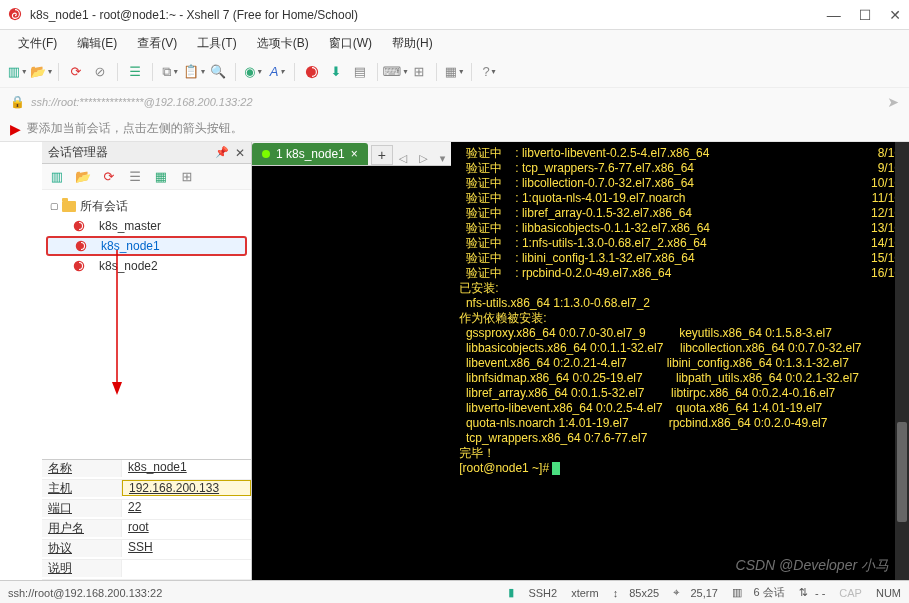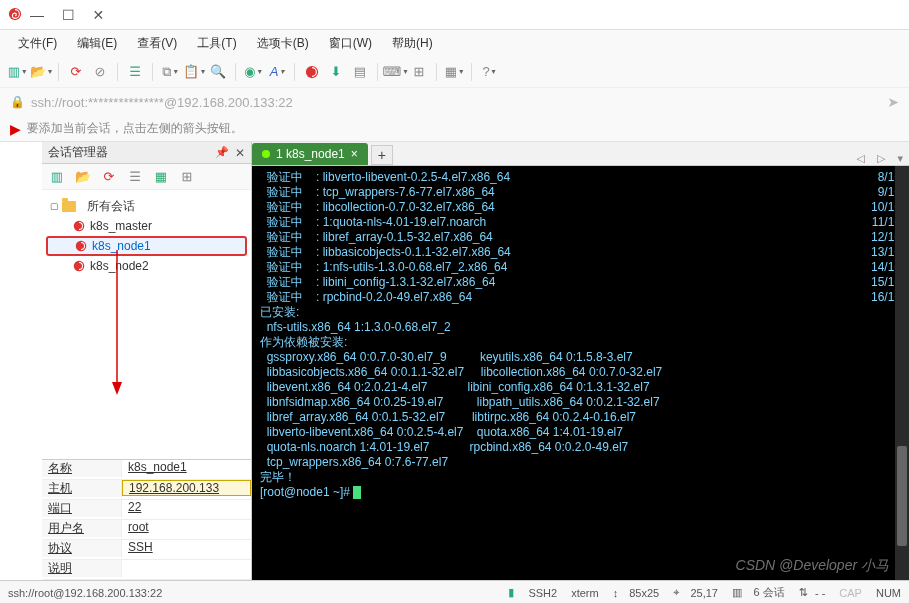--- a/index.html
+++ b/index.html
@@ -10,51 +10,51 @@
 .winbtns { display: flex; gap: 18px; color: #555; font-size: 14px; }
 .winbtns span { cursor: pointer; }
 .menubar { height: 26px; display: flex; align-items: center; padding: 0 10px; gap: 4px; background: #f9f9f9; }
 .menubar .mi { padding: 2px 8px; cursor: pointer; font-size: 12px; }
 .toolbar { height: 32px; display: flex; align-items: center; padding: 0 8px; gap: 6px; background: #f9f9f9; border-bottom: 1px solid #eee; }
 .tbtn { width: 18px; height: 18px; display: flex; align-items: center; justify-content: center; cursor: pointer; color: #555; font-size: 13px; }
 .tbtn.dd::after { content: "▾"; font-size: 8px; margin-left: 2px; color: #666; }
 .tsep { width: 1px; height: 18px; background: #ddd; margin: 0 2px; }
 .addrbar { height: 28px; display: flex; align-items: center; padding: 0 10px; gap: 6px; background: #f9f9f9; color: #aaa; }
 .addrbar .lock { color: #bbb; }
-.addrbar .url { flex: 1; font-size: 13px; }
+.addrbar .url { flex: 1; font-size: 11px; font-style: italic; }
 .addrbar .go { color: #bbb; font-size: 14px; }
 .hint { height: 26px; display: flex; align-items: center; padding: 0 10px; gap: 6px; background: #f9f9f9; color: #888; border-bottom: 1px solid #e2e2e2; }
 .hint .flag { color: #d00; font-size: 14px; }
 .main { display: flex; height: 438px; padding-left: 42px; }
 .sidebar { width: 210px; border-right: 1px solid #ccc; display: flex; flex-direction: column; background: #fff; }
 .sidehdr { height: 22px; display: flex; align-items: center; padding: 0 6px; background: #eee; font-size: 12px; border-bottom: 1px solid #ccc; }
 .sidehdr .t { flex: 1; }
 .sidehdr .pin { font-size: 11px; color: #555; margin-right: 6px; }
 .sidehdr .x { font-size: 12px; color: #555; cursor: pointer; }
 .sidetb { height: 26px; display: flex; align-items: center; padding: 0 6px; gap: 8px; background: #f9f9f9; border-bottom: 1px solid #eee; }
 .tree { flex: 1; padding: 6px 4px; overflow: auto; position: relative; }
 .trow { display: flex; align-items: center; height: 20px; padding-left: 4px; cursor: pointer; }
-.trow.ind1 { padding-left: 26px; }
+.trow.ind1 { padding-left: 26px; gap: 9px; }
 .trow.sel { border: 2px solid #d33; border-radius: 3px; color: #0066cc; background: #eaf3ff; }
 .trow .tw { width: 12px; font-size: 9px; color: #555; }
 .arrow-svg { position: absolute; left: 60px; top: 60px; pointer-events: none; }
 .props { border-top: 1px solid #ccc; }
 .prow { display: flex; border-bottom: 1px solid #eee; height: 20px; align-items: flex-start; text-decoration: underline; }
 .prow .pl { width: 80px; padding-left: 6px; background: #f7f7f7; border-right: 1px solid #eee; }
 .prow .pv { flex: 1; padding-left: 6px; }
 .prow.hl .pv { background: #fff8d8; border: 1px solid #c8a800; }
-.content { flex: 1; display: flex; flex-direction: column; background: #000; }
+.content { flex: 1; display: flex; flex-direction: row; background: #000; }
 .tabs { height: 24px; display: flex; align-items: flex-end; background: #f2f2f2; border-bottom: 1px solid #ccc; }
 .tab { height: 22px; display: flex; align-items: center; padding: 0 10px; background: #3d8b3d; color: #fff; font-size: 12px; gap: 6px; cursor: pointer; border-top-left-radius: 3px; border-top-right-radius: 3px; }
 .tab .dot { width: 8px; height: 8px; background: #7cfc00; border-radius: 50%; }
 .tab .tx { color: #fff; cursor: pointer; font-size: 12px; }
 .tab-add { width: 22px; height: 20px; display: flex; align-items: center; justify-content: center; margin-left: 3px; cursor: pointer; color: #444; font-size: 14px; background: #eee; border: 1px solid #ccc; }
 .tabs .spacer { flex: 1; }
 .tabs .nav { color: #888; font-size: 11px; padding: 0 6px; }
-.term { flex: 1; padding: 4px 8px; font-family: "Consolas","Courier New",monospace; font-size: 12px; line-height: 15px; color: #7dd3fc; background: #000; white-space: pre; overflow: hidden; position: relative; }
+.term { flex: 1; padding: 4px 8px; font-family: "Consolas","Courier New",monospace; font-size: 12px; line-height: 15px; color: #fde047; background: #000; white-space: pre; overflow: hidden; position: relative; }
 .term-line { display: flex; }
 .term-line .left { flex: 0 0 auto; }
 .term-line .right { margin-left: auto; }
 .cursor { display: inline-block; width: 8px; height: 13px; background: #4ade80; vertical-align: middle; }
 .scrollbar-v { position: absolute; right: 0; top: 0; bottom: 0; width: 14px; background: #2a2a2a; }
 .scrollbar-v .thumb { position: absolute; left: 2px; right: 2px; top: 280px; height: 100px; background: #666; border-radius: 2px; }
 .statusbar { height: 24px; display: flex; align-items: center; padding: 0 8px; gap: 14px; border-top: 1px solid #ccc; background: #f7f7f7; font-size: 11px; color: #555; }
 .statusbar .seg { display: flex; align-items: center; gap: 4px; }
 .statusbar .spacer { flex: 1; }
 .watermark { position: absolute; right: 20px; bottom: 28px; color: rgba(160,160,160,0.7); font-size: 14px; font-style: italic; pointer-events: none; }
@@ -66,20 +66,21 @@
 </head>
 <body>
 
 <div class="titlebar">
   <span class="icon swirl">
     <svg viewBox="0 0 16 16">
         <circle cx="8" cy="8" r="7" fill="#d33"></circle>
         <path d="M8 3a5 5 0 0 1 0 10 3 3 0 0 1 0-6 1.5 1.5 0 0 1 0 3" fill="none" stroke="#fff" stroke-width="1.2"></path>
       </svg>
   </span>
+  <span class="title">k8s_node1 - root@node1:~ - Xshell 7 (Free for Home/School)</span>
   <div class="winbtns">
     <span>—</span>
     <span>☐</span>
     <span>✕</span>
   </div>
 </div>
 
 <div class="menubar">
   <span class="mi">文件(F)</span>
   <span class="mi">编辑(E)</span>
@@ -147,21 +148,21 @@
       <span class="tbtn" style="color:#e8a300">📂</span>
       <span class="tbtn" style="color:#d33">⟳</span>
       <span class="tbtn" style="color:#888">☰</span>
       <span class="tbtn" style="color:#3a7">▦</span>
       <span class="tbtn" style="color:#888">⊞</span>
     </div>
     <div class="tree">
       <div class="trow">
         <span class="tw">▢</span>
         <span class="folder-ic"></span>
-        <span style="margin-left:11px">所有会话</span>
+        <span style="margin-left:4px">所有会话</span>
       </div>
       <div class="trow ind1">
         <span class="swirl"><svg viewBox="0 0 16 16">
               <circle cx="8" cy="8" r="6" fill="#d33"></circle>
               <path d="M8 4a4 4 0 0 1 0 8" fill="none" stroke="#fff" stroke-width="1.2"></path>
             </svg></span>
         <span style="margin-left:4px">k8s_master</span>
       </div>
       <div class="trow ind1 sel">
         <span class="swirl"><svg viewBox="0 0 16 16">

